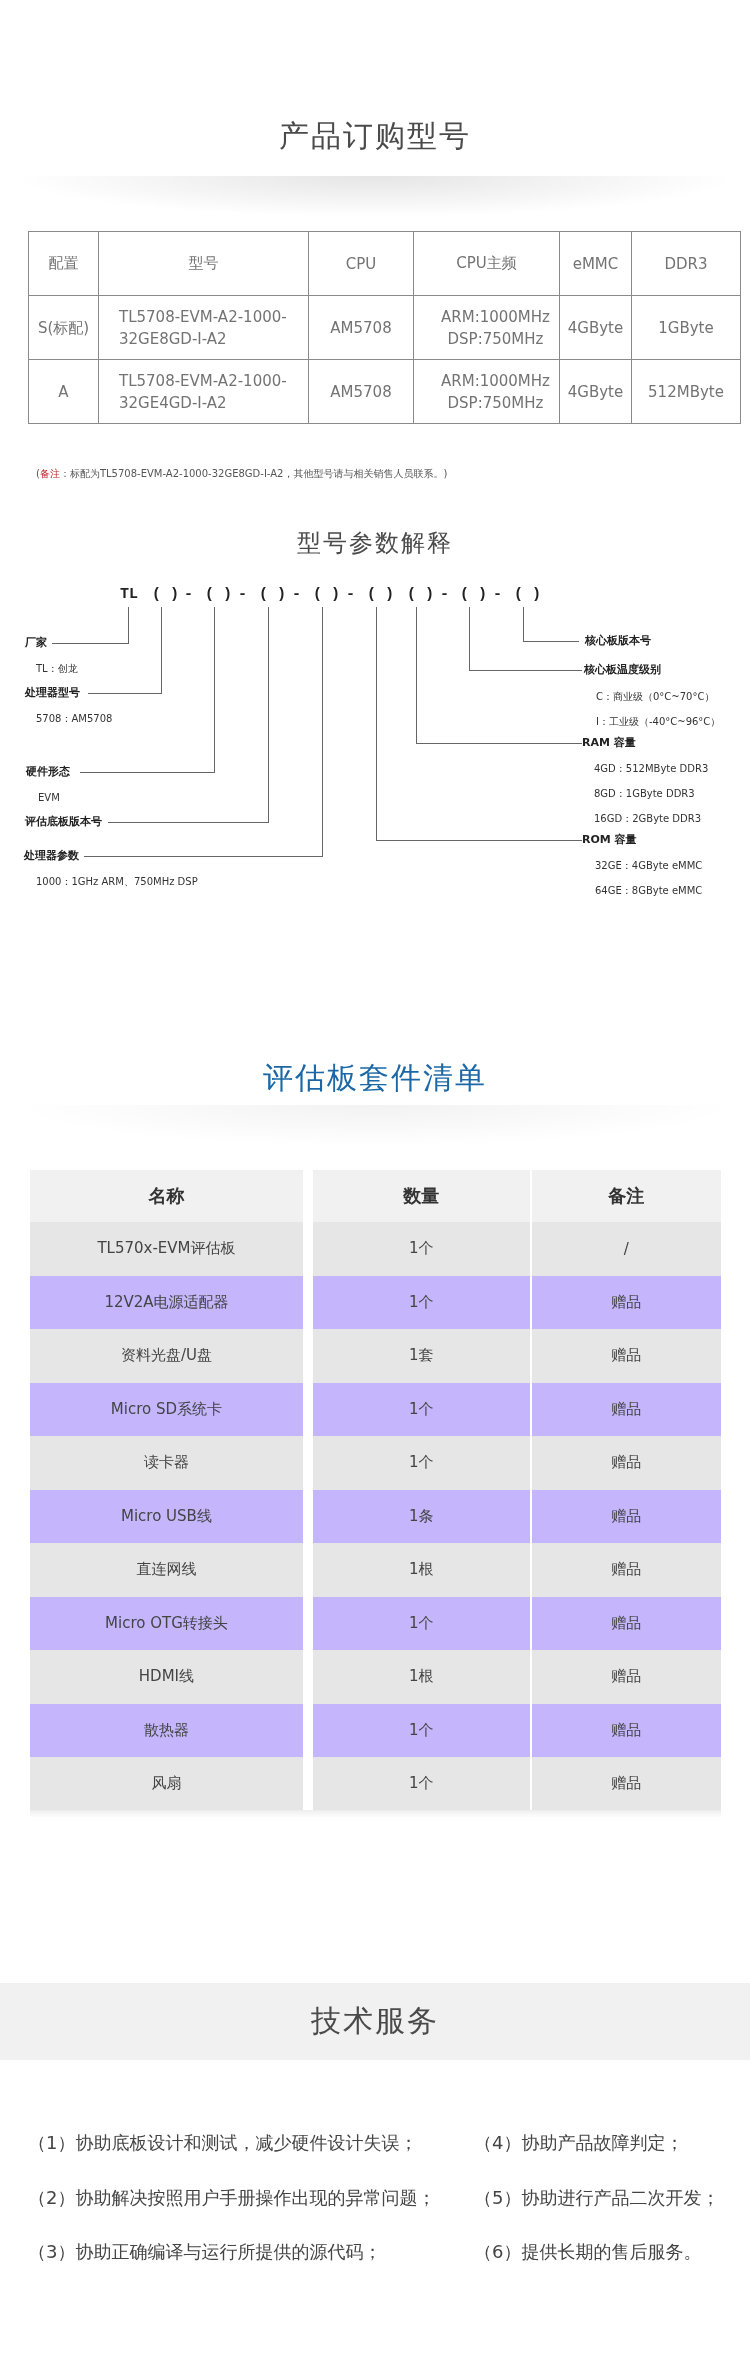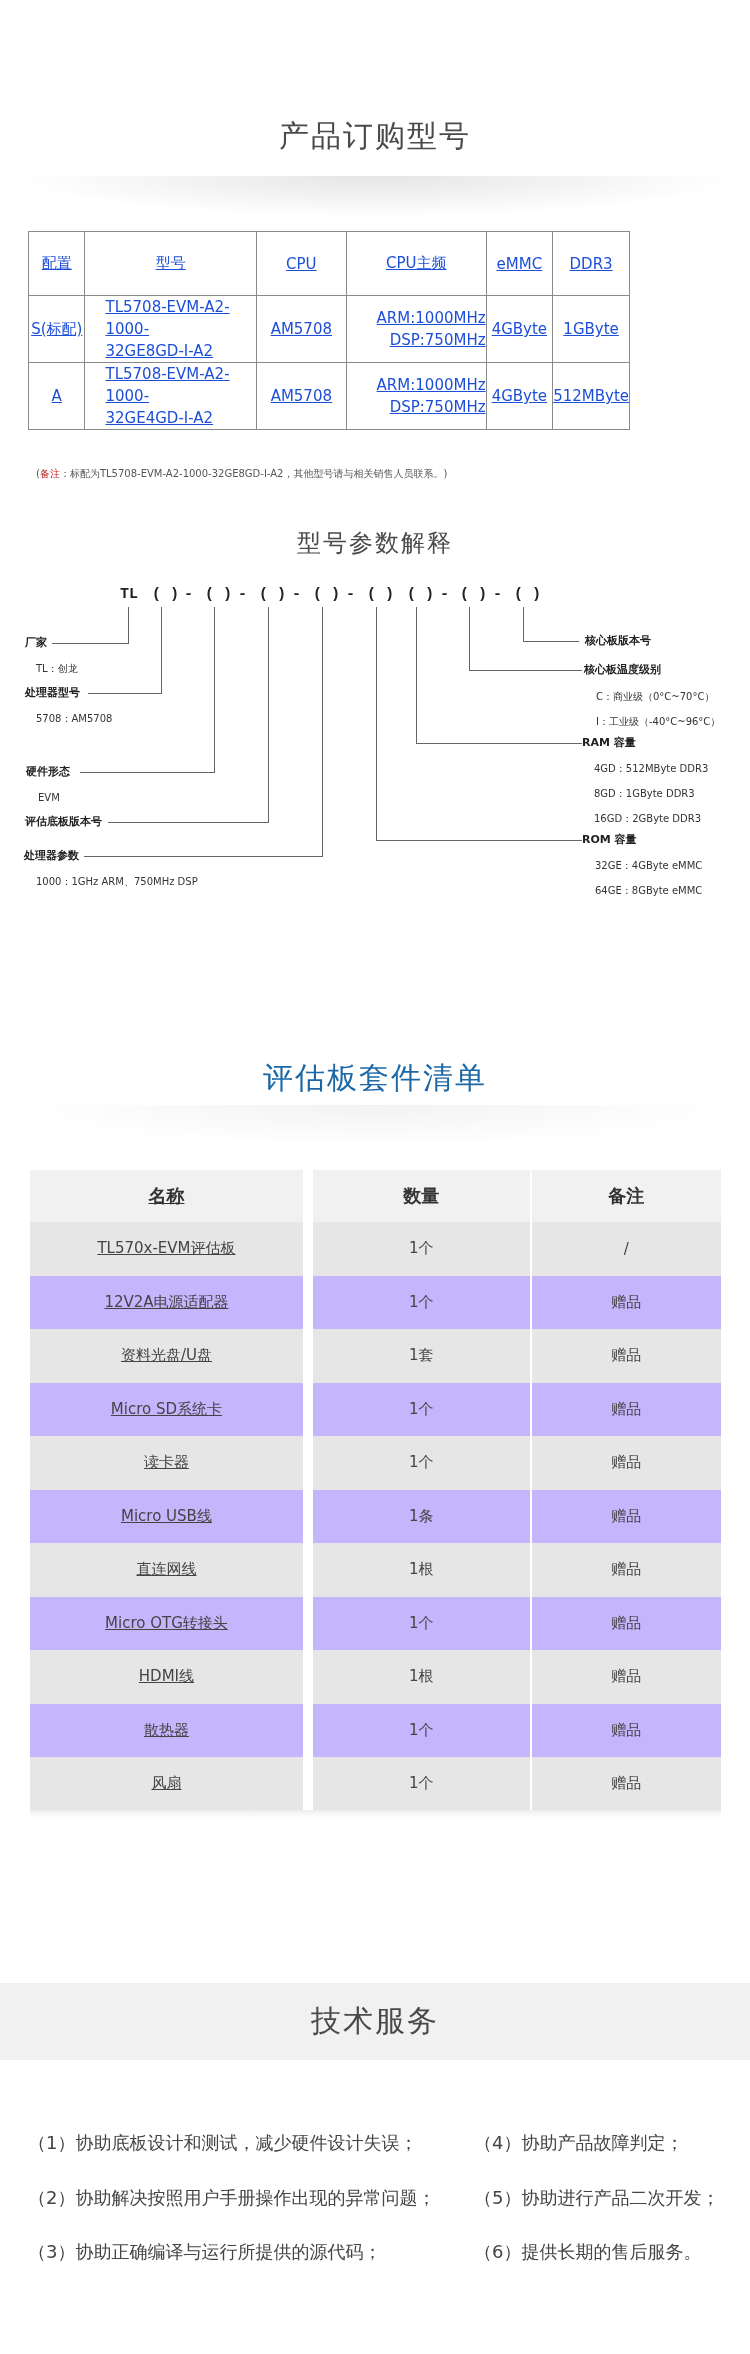--- a/index.html
+++ b/index.html
@@ -6,44 +6,44 @@
   body { width:750px; height:2354px; position:relative; overflow:hidden;
          font-family:"DejaVu Sans","Liberation Sans",sans-serif; color:#444; }
 
   
   .sec-title { position:absolute; left:0; width:750px; text-align:center; color:#4a4a4a; font-weight:normal; letter-spacing:2px; }
   .title1 { top:116px; font-size:30px; line-height:40px; }
   .shadow-bar { position:absolute; left:20px; width:710px; height:40px;
     background:radial-gradient(ellipse at 50% 0%, rgba(0,0,0,0.10) 0%, rgba(0,0,0,0.04) 45%, rgba(255,255,255,0) 72%); }
 
   
-  table.order { position:absolute; left:28px; top:231px; width:602px; border-collapse:collapse; font-size:15px; color:#1d4ed8;text-decoration:underline; }
+  table.order { position:absolute; left:28px; top:231px; width:713px; border-collapse:collapse; font-size:15px; color:#737373; }
   table.order td, table.order th { border:1px solid #8a8a8a; text-align:center; font-weight:normal; padding:0; }
   table.order th { height:63px; font-size:15px; }
   table.order td { height:63px; line-height:22px; }
   table.order td.model { text-align:left; padding-left:20px; }
-  table.order td.freq { text-align:right; padding-left:18px; }
+  table.order td.freq { text-align:center; padding-left:18px; }
 
   .note { position:absolute; left:36px; top:447px; font-size:10px; color:#555; white-space:nowrap;margin-top:20px; }
   .note .red { color:#c0282a; }
 
   
   .title2 { top:526px; font-size:24px; line-height:34px; color:#4a4a4a; }
   .diagram { position:absolute; left:0; top:560px; width:750px; height:360px; }
   .code { position:absolute; top:26px; font-size:15px; font-weight:bold; color:#222; font-family:Liberation Mono, monospace; }
   .dlabel { position:absolute; font-size:11px; font-weight:bold; color:#222; white-space:nowrap; line-height:14px; }
   .dsub { position:absolute; font-size:10px; color:#333; white-space:nowrap; line-height:14px; }
   .ln { position:absolute; background:#666; }
 
   
   .title3 { top:1058px; font-size:30px; line-height:40px; color:#1c68a6; }
   .kit { position:absolute; left:30px; top:1170px; width:691px; }
   .kit-row { display:flex; height:53.5px; }
   .kit-row .c { display:flex; align-items:center; justify-content:center; font-size:15px; color:#444; }
-  .kit-row .c1 { width:291px; margin-right:10px;text-decoration:underline; }
+  .kit-row .c1 { width:291px; margin-right:10px; }
   .kit-row .c2 { width:231px; margin-right:2px; }
   .kit-row .c3 { width:202px; }
   .kit-head { height:52px; }
   .kit-head .c { background:#f1f1f1; font-weight:bold; font-size:18px; color:#333; }
   .kit-row.odd .c { background:#e6e6e6; }
   .kit-row.even .c { background:#c4b5fd; }
   .kit-shadow { position:absolute; left:30px; top:1810px; width:691px; height:8px;
     background:linear-gradient(#eeeeee, rgba(255,255,255,0)); }
 
   

